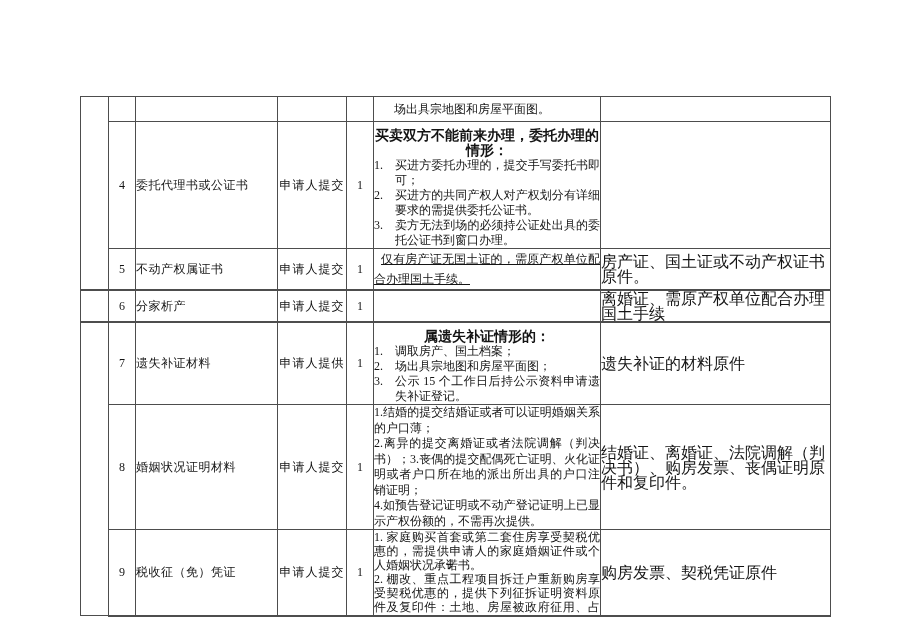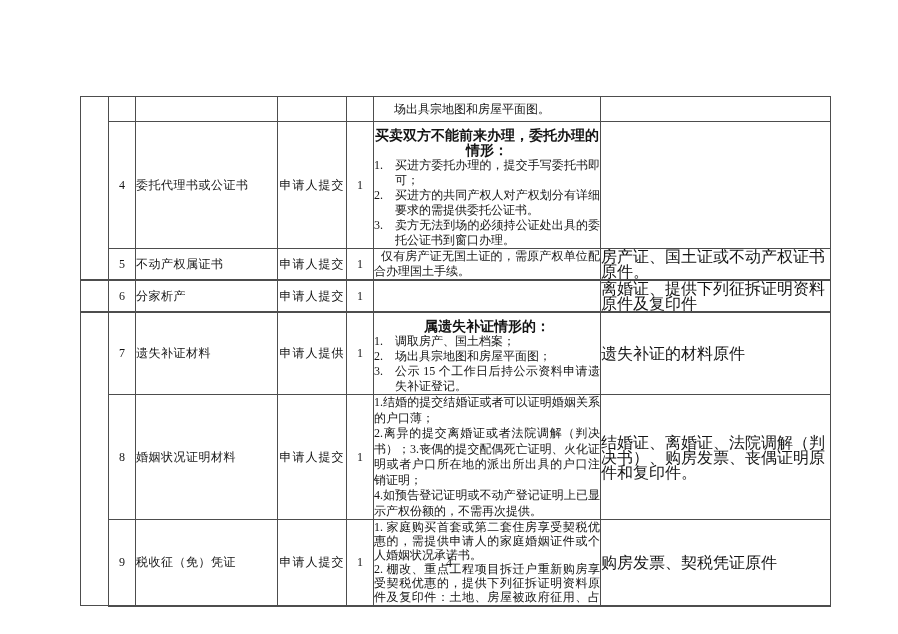--- a/index.html
+++ b/index.html
@@ -47,21 +47,21 @@
     line-height: 15px;
     text-align: center;
     margin-top: 6px;
   }
   .li { display: flex; }
   .li-num  { flex: 0 0 21px; width: 21px; }
   .li-text { flex: 1 1 auto; text-align: justify; }
 
   .indent-cont { padding-left: 20px; text-align: left; }
   .first-indent { text-indent: 7px; }
-  .tight { line-height: 15px; }
+  .tight { line-height: 20px; text-decoration: underline; }
   .clip-r9 { height: 84px; overflow: hidden; line-height: 14px; }
   .r8-lh { line-height: 15.5px; }
 
   .page-number {
     position: absolute;
     left: 0; right: 0; top: 556px;
     text-align: center;
     font-size: 12px;
     color: #141414;
   }
@@ -129,21 +129,21 @@
       <td class="orig-cell">房产证、国土证或不动产权证书原件。</td>
     </tr>
 
     <tr class="row-6" style="height:17px">
       <td></td>
       <td class="no-cell">6</td>
       <td class="name-cell">分家析产</td>
       <td class="sub-cell">申请人提交</td>
       <td class="cnt-cell">1</td>
       <td class="desc-cell"></td>
-      <td class="orig-cell">离婚证、提供下列征拆证明资料原件及复印件</td>
+      <td class="orig-cell">离婚证、需原产权单位配合办理国土手续</td>
     </tr>
 
     <tr style="height:73px">
       <td rowspan="3"></td>
       <td class="no-cell">7</td>
       <td class="name-cell">遗失补证材料</td>
       <td class="sub-cell">申请人提供</td>
       <td class="cnt-cell">1</td>
       <td class="desc-cell">
         <div class="desc-header">属遗失补证情形的：</div>

